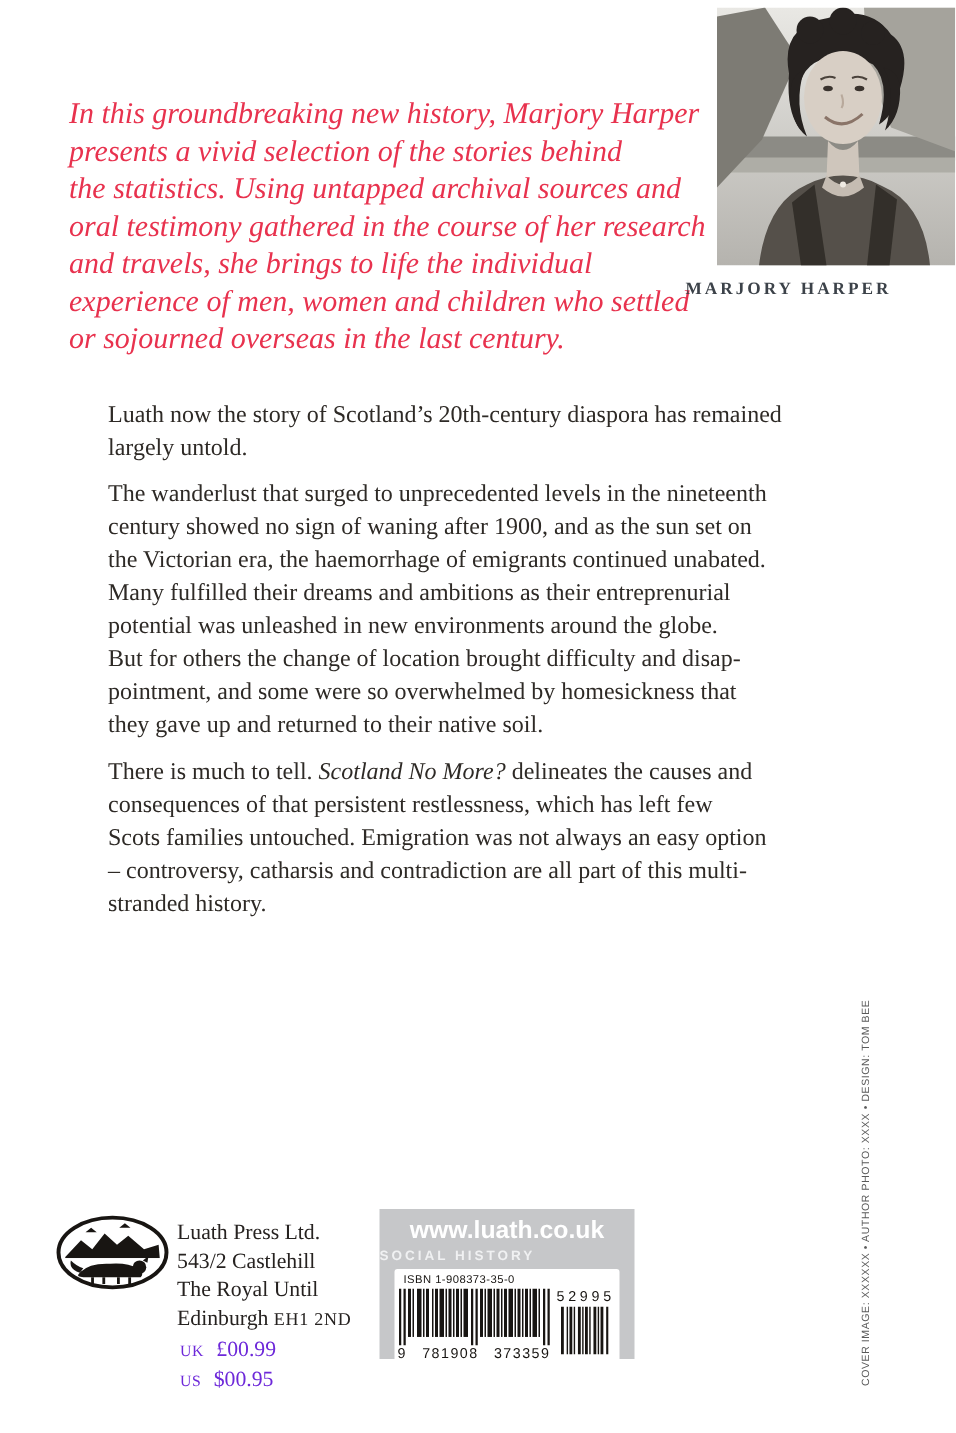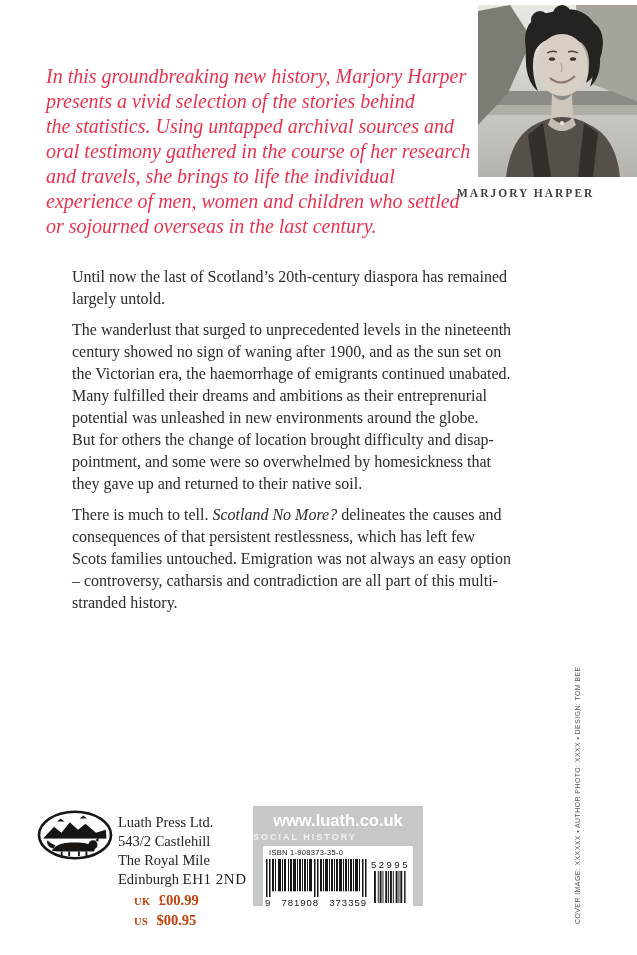--- a/index.html
+++ b/index.html
@@ -20,22 +20,22 @@
   
   .body{position:absolute;left:72px;top:266px;width:540px;
         font-size:16px;line-height:22px;color:var(--body_ink,#2e2a26);}
   .body p{margin:0 0 9px 0;white-space:pre-line;}
   .body em{}
 
   
   .logo{position:absolute;left:36px;top:802px;width:78px;height:66px;}
   .logo svg{display:block;width:100%;height:100%;}
   .addr{position:absolute;left:118px;top:813px;font-size:14.5px;line-height:19px;color:#262220;}
-  .pc{font-size:15px;letter-spacing:.5px;}
-  .prices{position:absolute;left:134px;top:891px;font-size:14.5px;line-height:19px;color:#c2410c;font-weight:bold;}
+  .pc{font-size:12px;letter-spacing:.5px;}
+  .prices{position:absolute;left:120px;top:891px;font-size:14.5px;line-height:19px;color:#6d28d9;}
   .cur{font-size:10.5px;letter-spacing:.5px;margin-right:8px;}
 
   
   .webbox{position:absolute;left:253px;top:806px;width:170px;height:100px;
           background:var(--box_gray,#c6c7c9);font-family:"Liberation Sans",sans-serif;}
   .url{position:absolute;left:0;top:5px;width:100%;text-align:center;
        color:#ffffff;font-weight:bold;font-size:16.5px;}
   .cat{position:absolute;left:0;top:26px;width:100%;text-align:left;
        color:#f0f1f2;font-size:9px;letter-spacing:2px;font-weight:bold;}
   .panel{position:absolute;left:10px;top:40px;width:150px;height:66px;background:#fff;border-radius:2px;}
@@ -96,21 +96,21 @@
       <path d="M28,172 Q33,130 60,118 Q72,112 84,112 Q98,112 110,119 Q138,131 142,172 Z" fill="#55504a"></path>
       <polygon points="50,130 65,118 73,172 56,172" fill="#332f2a"></polygon>
       <polygon points="120,128 106,118 100,172 115,172" fill="#332f2a"></polygon>
       <path d="M73,112 Q84,124 95,112 L98,120 Q84,132 70,120 Z" fill="#c5bcb2"></path>
       <circle cx="84" cy="118" r="2" fill="#efeae2"></circle>
     </svg>
   </div>
   <div class="caption">MARJORY HARPER</div>
 
   <div class="body">
-    <p>Until now the last of Scotland’s 20th-century diaspora has remained
+    <p>Luath now the story of Scotland’s 20th-century diaspora has remained
 largely untold.</p>
     <p>The wanderlust that surged to unprecedented levels in the nineteenth
 century showed no sign of waning after 1900, and as the sun set on
 the Victorian era, the haemorrhage of emigrants continued unabated.
 Many fulfilled their dreams and ambitions as their entreprenurial
 potential was unleashed in new environments around the globe.
 But for others the change of location brought difficulty and disap-
 pointment, and some were so overwhelmed by homesickness that
 they gave up and returned to their native soil.</p>
     <p><span>There is much to tell. </span><em>Scotland No More?</em><span> delineates the causes and
@@ -133,21 +133,21 @@
       <rect x="33" y="58" width="2.5" height="6" fill="#181512"></rect>
       <rect x="43" y="58" width="2.5" height="6" fill="#181512"></rect>
       <rect x="56" y="58" width="2.5" height="6" fill="#181512"></rect>
       <rect x="66" y="58" width="2.5" height="6" fill="#181512"></rect>
     </svg>
   </div>
 
   <div class="addr">
     <div>Luath Press Ltd.</div>
     <div>543/2 Castlehill</div>
-    <div>The Royal Mile</div>
+    <div>The Royal Until</div>
     <div><span>Edinburgh</span> <span class="pc">EH1 2ND</span></div>
   </div>
 
   <div class="prices">
     <div><span class="cur">UK</span><span>£00.99</span></div>
     <div><span class="cur">US</span><span>$00.95</span></div>
   </div>
 
   <div class="webbox">
     <div class="url">www.luath.co.uk</div>

